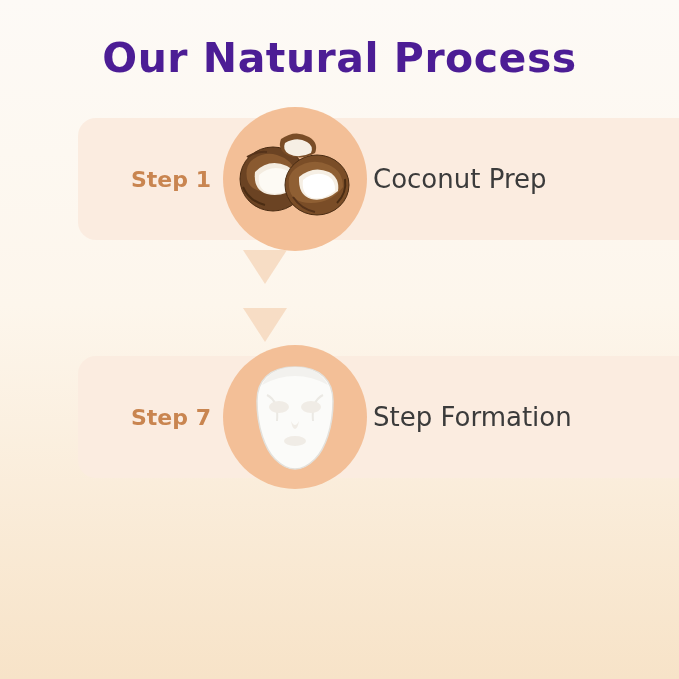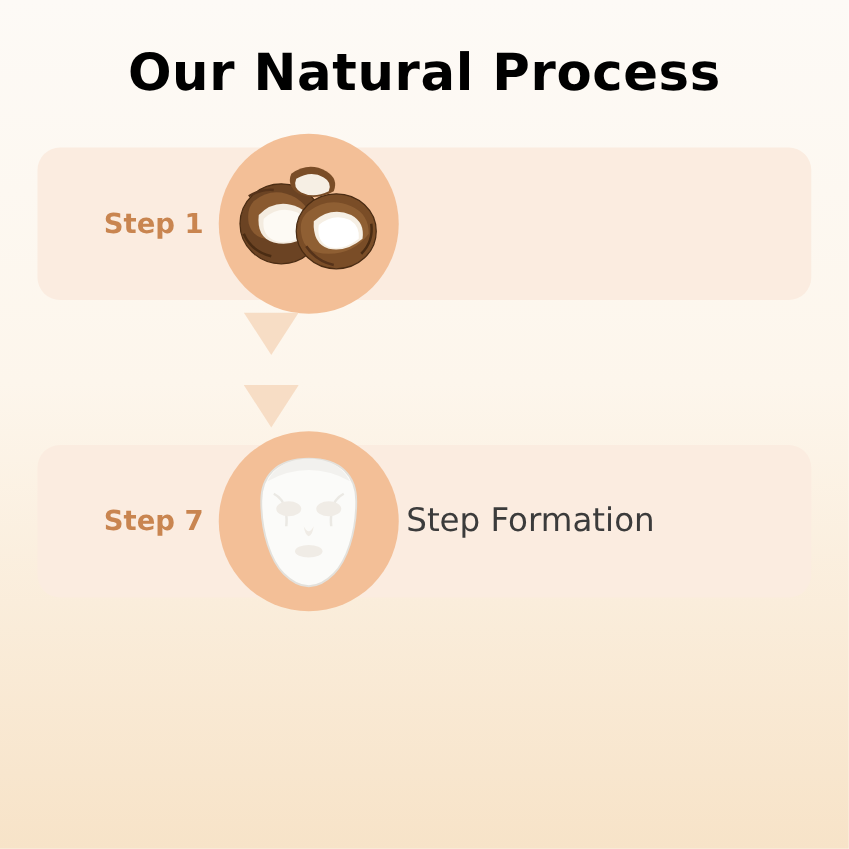--- a/index.html
+++ b/index.html
@@ -20,29 +20,30 @@
     box-sizing: border-box;
   }
   .title {
     position: absolute;
     top: 34px;
     left: 0;
     width: 679px;
     text-align: center;
     font-size: 41px;
     font-weight: bold;
-    color: #000000;
+    color: #4c1d95;
     letter-spacing: 0.5px;
     font-family: "DejaVu Sans", sans-serif;
   }
   .steps {
     position: absolute;
     top: 118px;
     left: 0;
     width: 590px;
+    padding-left: 48px;
   }
   .step-row {
     position: relative;
     height: 122px;
     margin: 0 30px;
   }
   .step-bar {
     position: absolute;
     left: 0;
     top: 0;
@@ -144,20 +145,21 @@
               <path d="M60 80 q8 12 22 15" stroke="#56331a" stroke-width="2" fill="none"></path>
             </g>
 
             <g>
               <path d="M48 22 q14 -10 28 -2 q10 6 6 16 q-14 8 -28 2 q-10 -6 -6 -16z" fill="#7a4d27"></path>
               <path d="M52 26 q12 -7 22 -1 q7 4 4 11 q-12 6 -22 1 q-7 -4 -4 -11z" fill="#f6efe4"></path>
             </g>
           </svg>
         </span>
       </div>
+      <div class="step-text">Coconut Prep</div>
     </div>
 
     <div class="connector">
       <div class="arrow">
         <svg width="44" height="38" viewBox="0 0 44 38">
           <polygon points="0,0 44,0 22,34" fill="#f7ddc5"></polygon>
         </svg>
       </div>
     </div>
 

